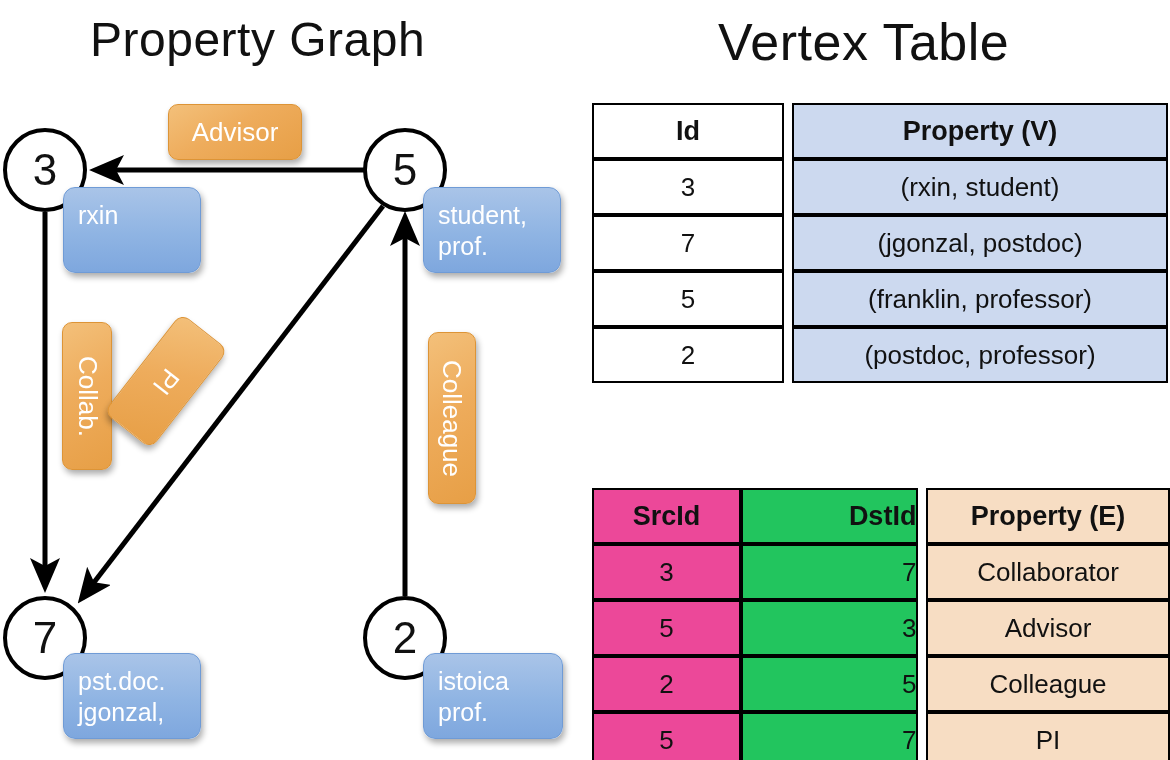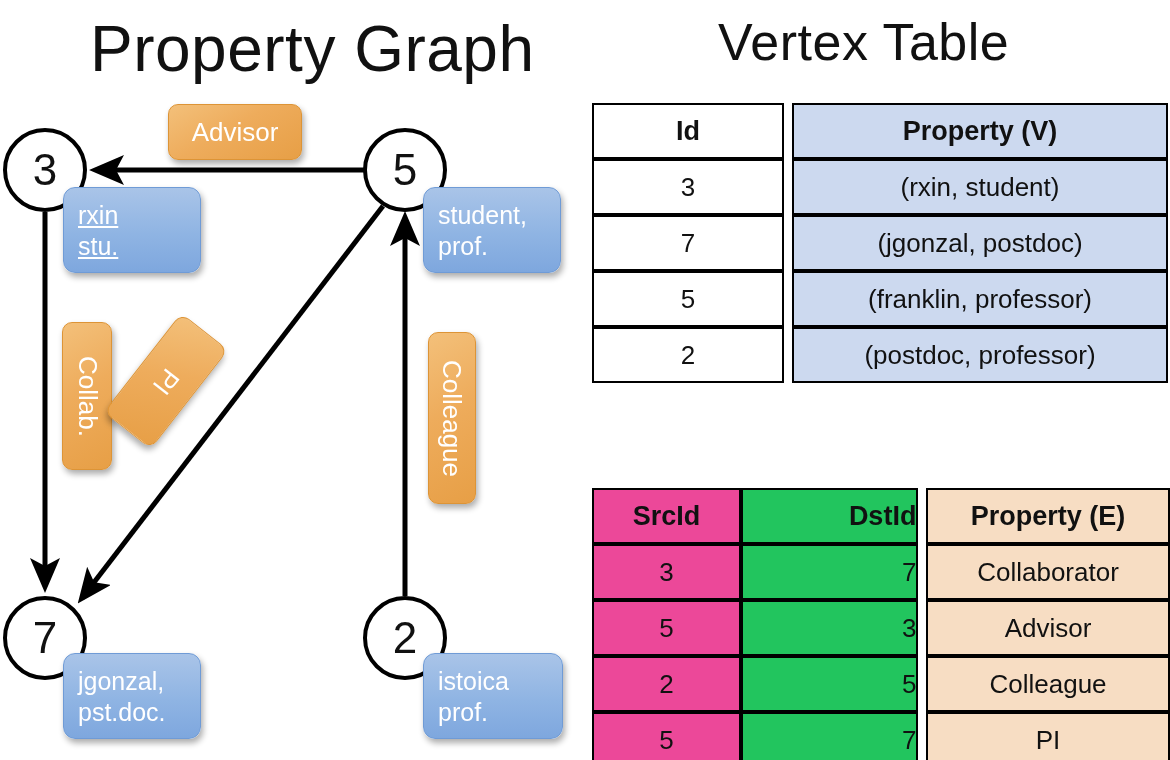--- a/index.html
+++ b/index.html
@@ -4,21 +4,21 @@
 <style>
   html,body{margin:0;padding:0;background:#ffffff;}
   body{width:1170px;height:760px;overflow:hidden;
        font-family:"Liberation Sans", sans-serif;color:#000;}
   #root{position:relative;width:1170px;height:760px;}
 
   
   .title{position:absolute;font-weight:400;color:#111;
          font-family:"Liberation Sans", sans-serif;
          letter-spacing:.5px;white-space:nowrap;}
-  #title-property-graph{left:90px;top:12px;font-size:64px;}
+  #title-property-graph{left:90px;top:12px;font-size:48px;}
   #title-vertex-table{left:718px;top:12px;font-size:52px;}
   #title-edge-table{left:737px;top:398px;font-size:52px;}
 
   
   #graph-canvas{position:absolute;left:0;top:0;width:585px;height:760px;}
   #graph-svg{position:absolute;left:0;top:0;}
 
   
   .node{position:absolute;width:84px;height:84px;border-radius:50%;
         border:4px solid #000;background:#fff;box-sizing:border-box;
@@ -30,21 +30,21 @@
   #node-2{left:363px;top:596px;}
 
   
   .prop-box{position:absolute;border-radius:12px;box-sizing:border-box;
             background:linear-gradient(180deg,#a9c4e8 0%,#8fb4e3 55%,#7ea7de 100%);
             border:1px solid #6f9bd6;
             box-shadow:2px 4px 6px rgba(0,0,0,.33);
             color:#ffffff;font-size:25px;line-height:1.25;
             padding:12px 0 0 14px;
             font-family:"Liberation Sans", sans-serif;}
-  #box-rxin{left:63px;top:187px;width:138px;height:86px;text-decoration:underline;}
+  #box-rxin{left:63px;top:187px;width:138px;height:86px;}
   #box-franklin{left:423px;top:187px;width:138px;height:86px;}
   #box-jgonzal{left:63px;top:653px;width:138px;height:86px;}
   #box-istoica{left:423px;top:653px;width:140px;height:86px;}
   .prop-box span{display:block;}
 
   
   .edge-label{position:absolute;box-sizing:border-box;border-radius:10px;
               background:linear-gradient(150deg,#f3c07a 0%,#eeac5c 45%,#e79f46 100%);
               border:1px solid #dd9436;
               box-shadow:2px 4px 6px rgba(0,0,0,.33);
@@ -119,29 +119,28 @@
     </div>
     <div class="node" id="node-7">
       <span>7</span>
     </div>
     <div class="node" id="node-2">
       <span>2</span>
     </div>
 
     <div class="prop-box" id="box-rxin">
       <span>rxin</span>
-      <span>stu.</span>
     </div>
     <div class="prop-box" id="box-franklin">
       <span>student,</span>
       <span>prof.</span>
     </div>
     <div class="prop-box" id="box-jgonzal">
+      <span>pst.doc.</span>
       <span>jgonzal,</span>
-      <span>pst.doc.</span>
     </div>
     <div class="prop-box" id="box-istoica">
       <span>istoica</span>
       <span>prof.</span>
     </div>
 
     <div class="edge-label" id="label-advisor">
       <span class="htxt">Advisor</span>
     </div>
     <div class="edge-label" id="label-collab">

